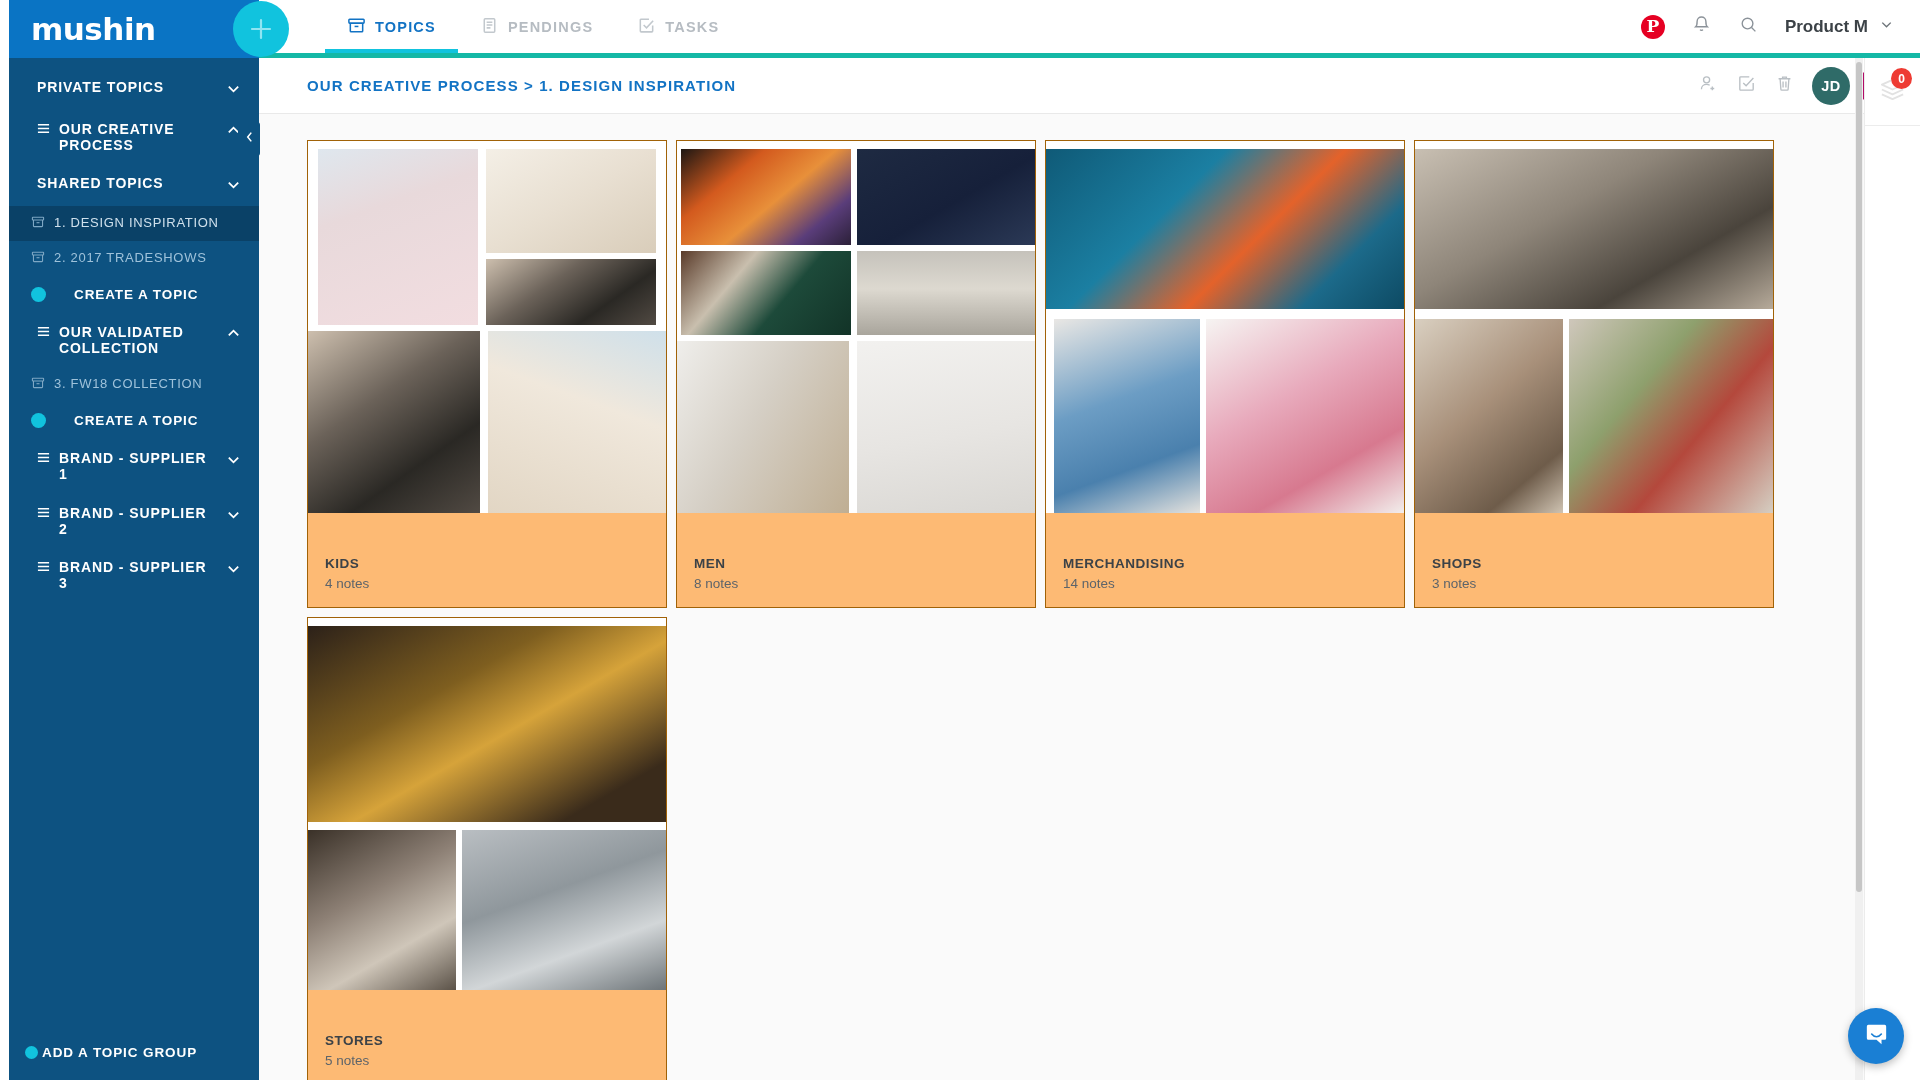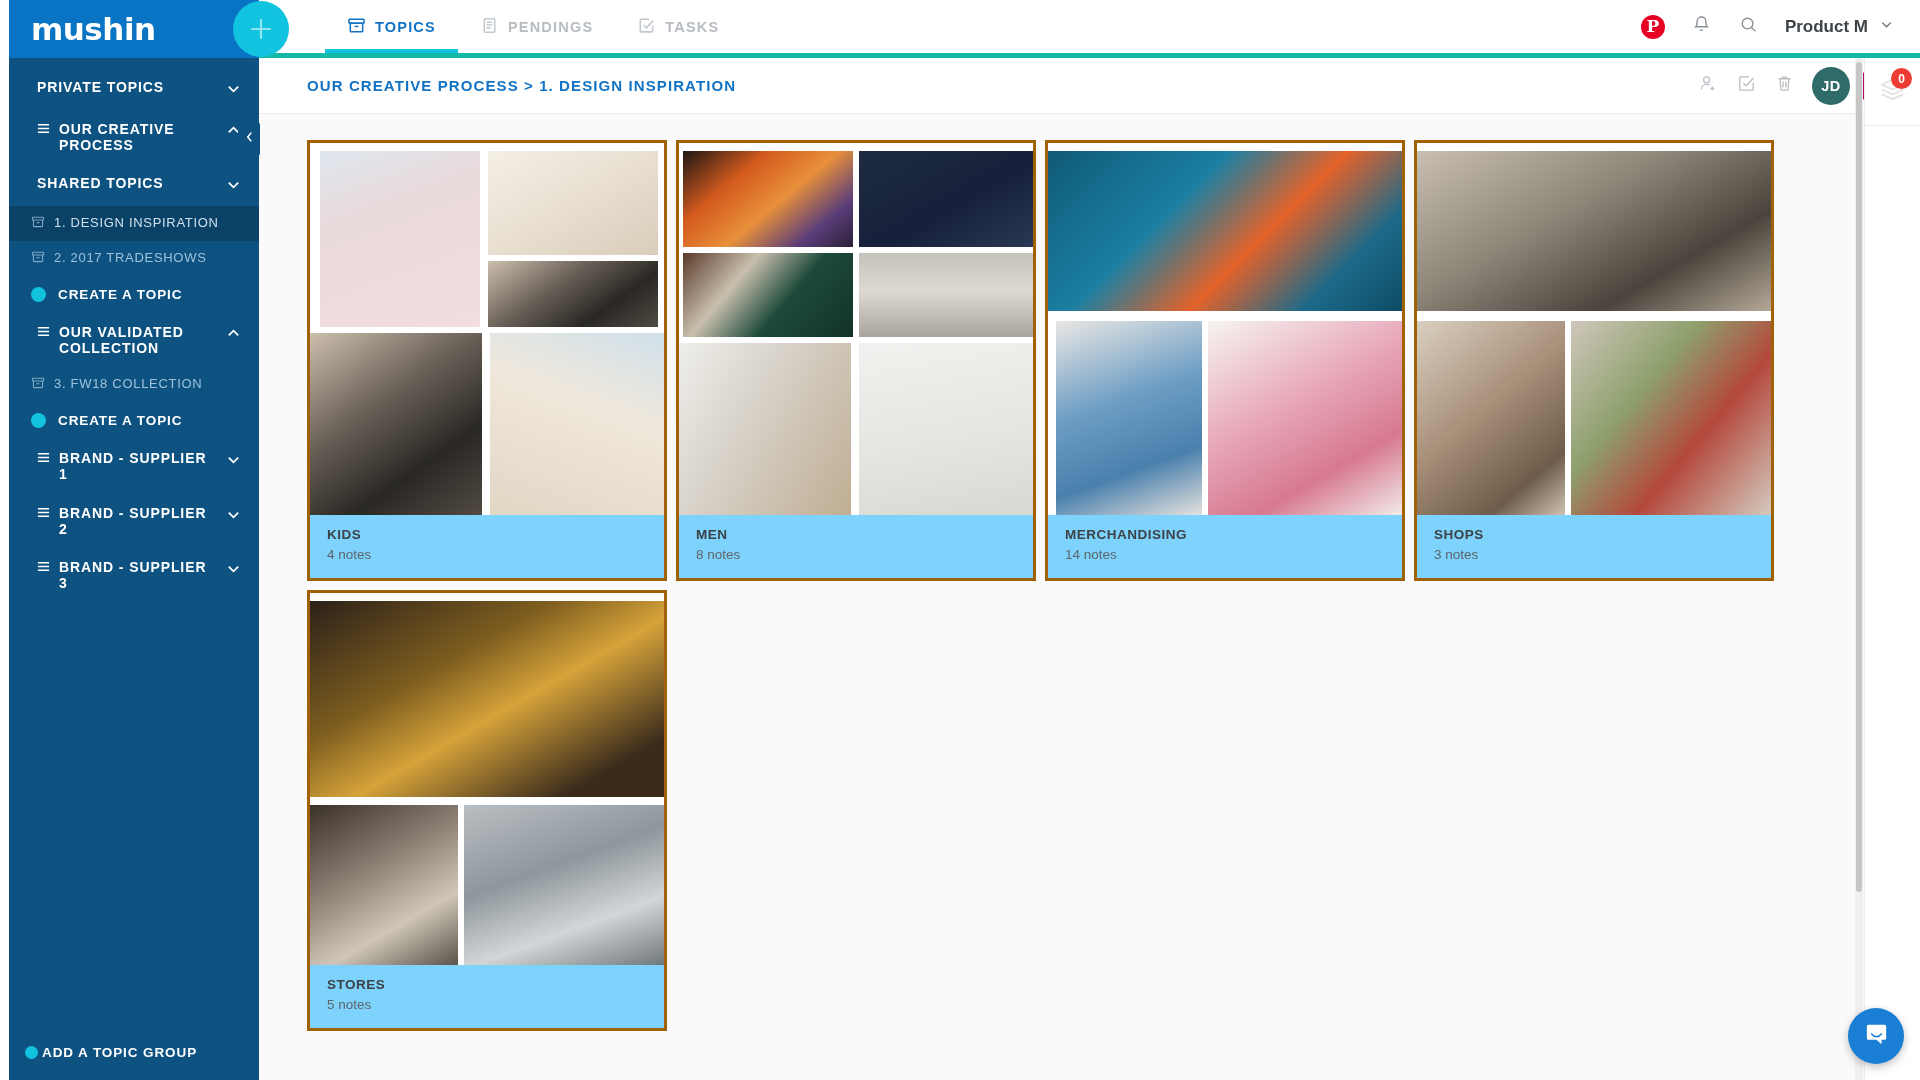--- a/index.html
+++ b/index.html
@@ -64,21 +64,21 @@
   .sb-group-head .ham { margin-right: 9px; flex: 0 0 auto; margin-top: 1px; }
   .sb-group-head .gtext { flex: 1; line-height: 1.15; }
   .sb-group-head .chev { flex: 0 0 auto; margin-left: 8px; margin-top: 2px; }
   .sb-topic {
     display: flex; align-items: flex-start; gap: 9px;
     padding: 9px 16px 9px 22px; font-size: 13px; letter-spacing: 0.7px;
     color: #9fc2da; cursor: pointer;
   }
   .sb-topic.selected { background: #0a4167; color: #cfe0ec; }
   .sb-create {
-    display: flex; align-items: center; gap: 12px;
+    display: flex; align-items: center; gap: 28px;
     padding: 11px 16px 11px 22px; font-size: 13.5px; font-weight: bold;
     letter-spacing: 0.9px; color: #ffffff; cursor: pointer;
   }
   .dot { width: 15px; height: 15px; border-radius: 50%; background: #11c3de; flex: 0 0 auto; }
   .sb-foot {
     padding: 16px 16px 20px 16px; display: flex; align-items: center; gap: 4px;
     font-size: 13.5px; font-weight: bold; letter-spacing: 0.9px; cursor: pointer;
   }
   .sb-foot .dot { width: 13px; height: 13px; }
   .collapse-handle {
@@ -101,22 +101,22 @@
     font-size: 14.5px; font-weight: bold; letter-spacing: 0.4px;
   }
   .avatar.a2 { margin-left: -9px; }
 
   .canvas { flex: 1; overflow: hidden; position: relative; padding: 26px 0 0 0; }
   .grid {
     display: flex; flex-wrap: wrap; gap: 9px; padding: 0 48px 0 48px;
     align-content: flex-start;
   }
   .card {
-    width: 360px; background: #7dd3fc; border: 3px solid #a16207;
-    display: flex; flex-direction: column; cursor: pointer;
+    width: 360px; background: #fdba74; border: 1px solid #a16207;
+    display: flex; flex-direction: column; cursor: pointer; gap: 31px;
   }
   .card-mosaic { width: 100%; height: 372px; overflow: hidden; position: relative; background: #fff; }
   .card-meta { padding: 12px 17px 16px 17px; }
   .card-title { font-size: 13.5px; font-weight: bold; letter-spacing: 0.5px; color: #3c4247; }
   .card-notes { font-size: 13.5px; color: #5d646a; margin-top: 5px; }
 
   
   .tile { position: absolute; background-size: cover; background-position: center; overflow: hidden; }
 
   

